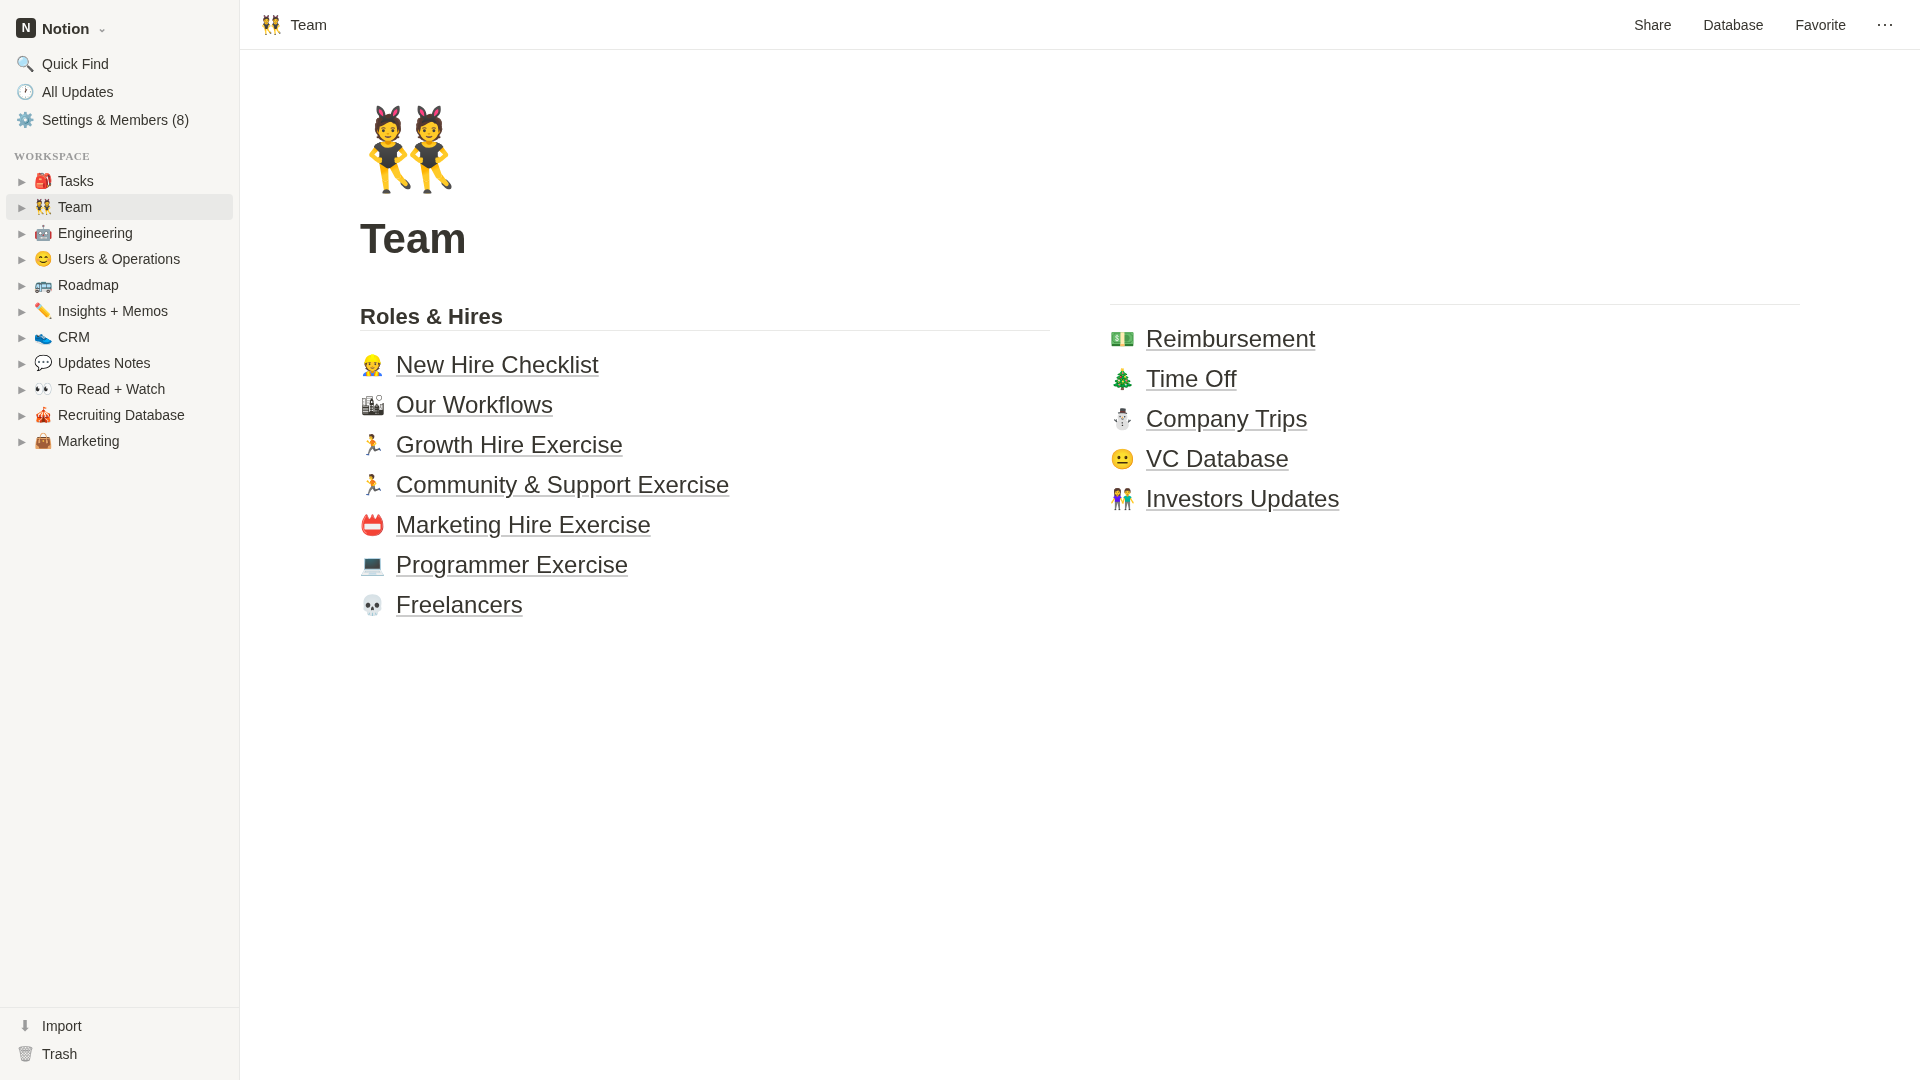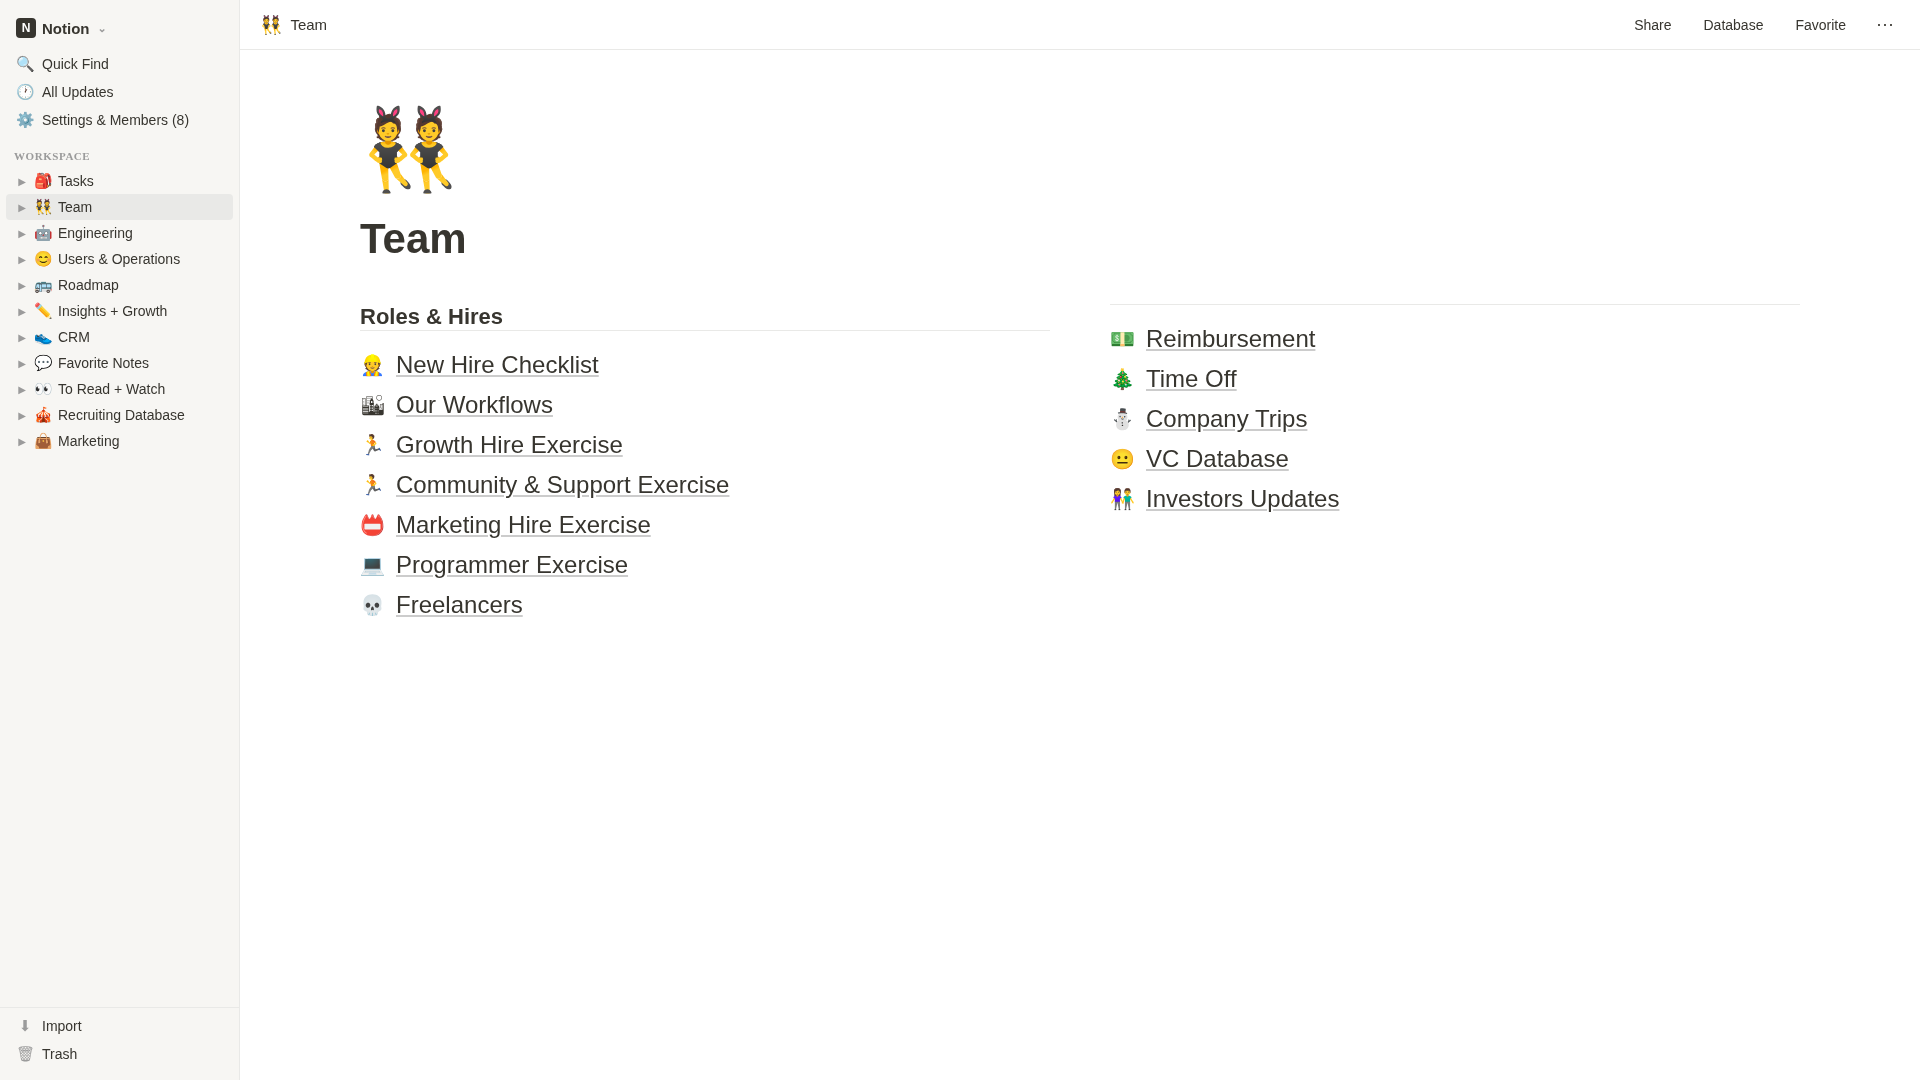--- a/index.html
+++ b/index.html
@@ -326,33 +326,33 @@
 
     <div class="workspace-item">
       <span class="arrow">▶</span>
       <span class="item-emoji">🚌</span>
       <span class="item-label">Roadmap</span>
     </div>
 
     <div class="workspace-item">
       <span class="arrow">▶</span>
       <span class="item-emoji">✏️</span>
-      <span class="item-label">Insights + Growth</span>
+      <span class="item-label">Insights + Memos</span>
     </div>
 
     <div class="workspace-item">
       <span class="arrow">▶</span>
       <span class="item-emoji">👟</span>
       <span class="item-label">CRM</span>
     </div>
 
     <div class="workspace-item">
       <span class="arrow">▶</span>
       <span class="item-emoji">💬</span>
-      <span class="item-label">Favorite Notes</span>
+      <span class="item-label">Updates Notes</span>
     </div>
 
     <div class="workspace-item">
       <span class="arrow">▶</span>
       <span class="item-emoji">👀</span>
       <span class="item-label">To Read + Watch</span>
     </div>
 
     <div class="workspace-item">
       <span class="arrow">▶</span>

